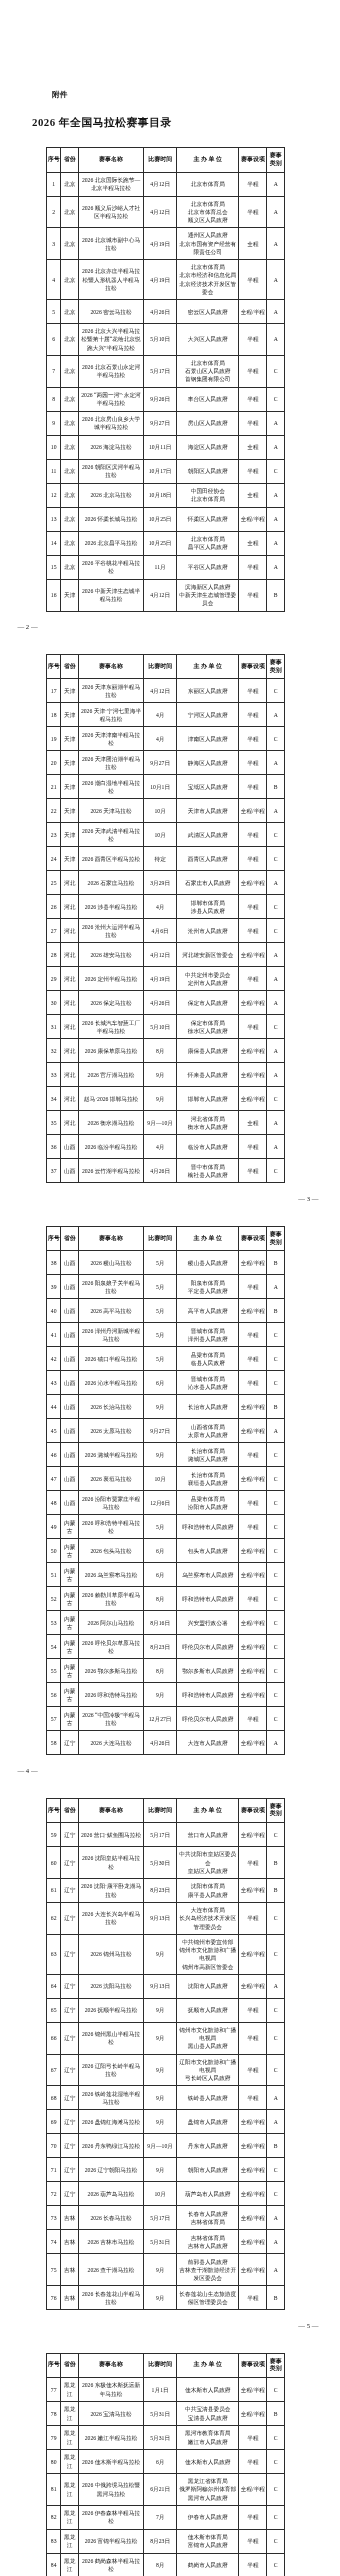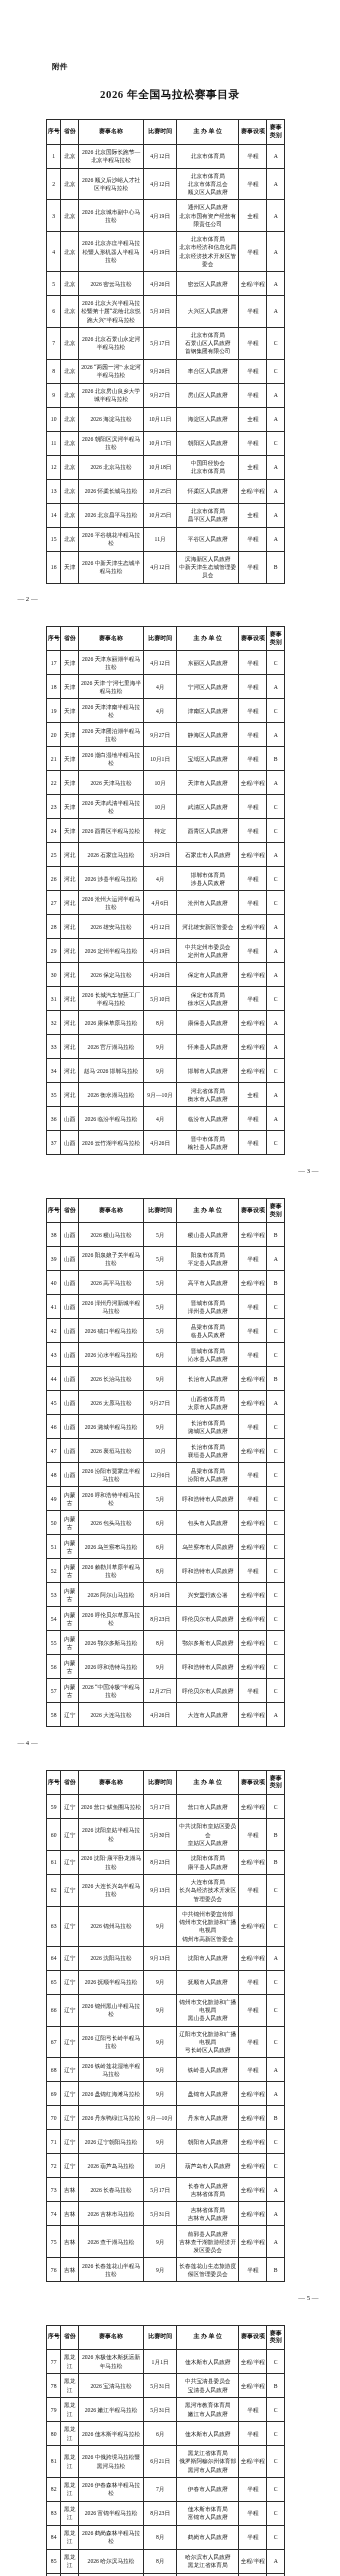--- a/index.html
+++ b/index.html
@@ -1,19 +1,19 @@
 <!DOCTYPE html>
 <html style="font-size:8.2px"><head>
 <meta charset="utf-8">
 <style>
   html,body{margin:0;padding:0;background:#ffffff;}
   body{width:340px;font-family:"Liberation Serif","DejaVu Serif",serif;color:#141414;}
   .doc{width:340px;}
-  .attachment{margin:62px 0 0 52px;font-size:7.7px;font-weight:bold;font-family:"Liberation Sans","DejaVu Sans",sans-serif;}
-  .doc-title{text-align:center;font-size:10.8px;font-weight:bold;margin:15.5px 0 17.5px 0;letter-spacing:0.5px;}
+  .attachment{margin:90px 0 0 52px;font-size:7.7px;font-weight:bold;font-family:"Liberation Sans","DejaVu Sans",sans-serif;}
+  .doc-title{text-align:left;font-size:10.8px;font-weight:bold;margin:15.5px 0 17.5px 0;letter-spacing:0.5px;padding-left:32px;}
   table.events{border-collapse:collapse;table-layout:fixed;width:239px;margin-left:46px;}
   table.events th, table.events td{
     border:0.5px solid #2b2b2b;text-align:center;vertical-align:middle;
     padding:3.1px 1px;font-size:5.7px;line-height:8.2px;word-break:break-all;
   }
   table.events th{font-weight:bold;font-size:6px;line-height:7.7px;padding:4.1px 0.5px;}
   table.events tr{height:24px;}
   col.c1{width:14.4px}col.c2{width:17.5px}col.c3{width:65px}
   col.c4{width:33px}col.c5{width:62px}col.c6{width:28px}col.c7{width:17.5px}
   .org-line{display:block;}

